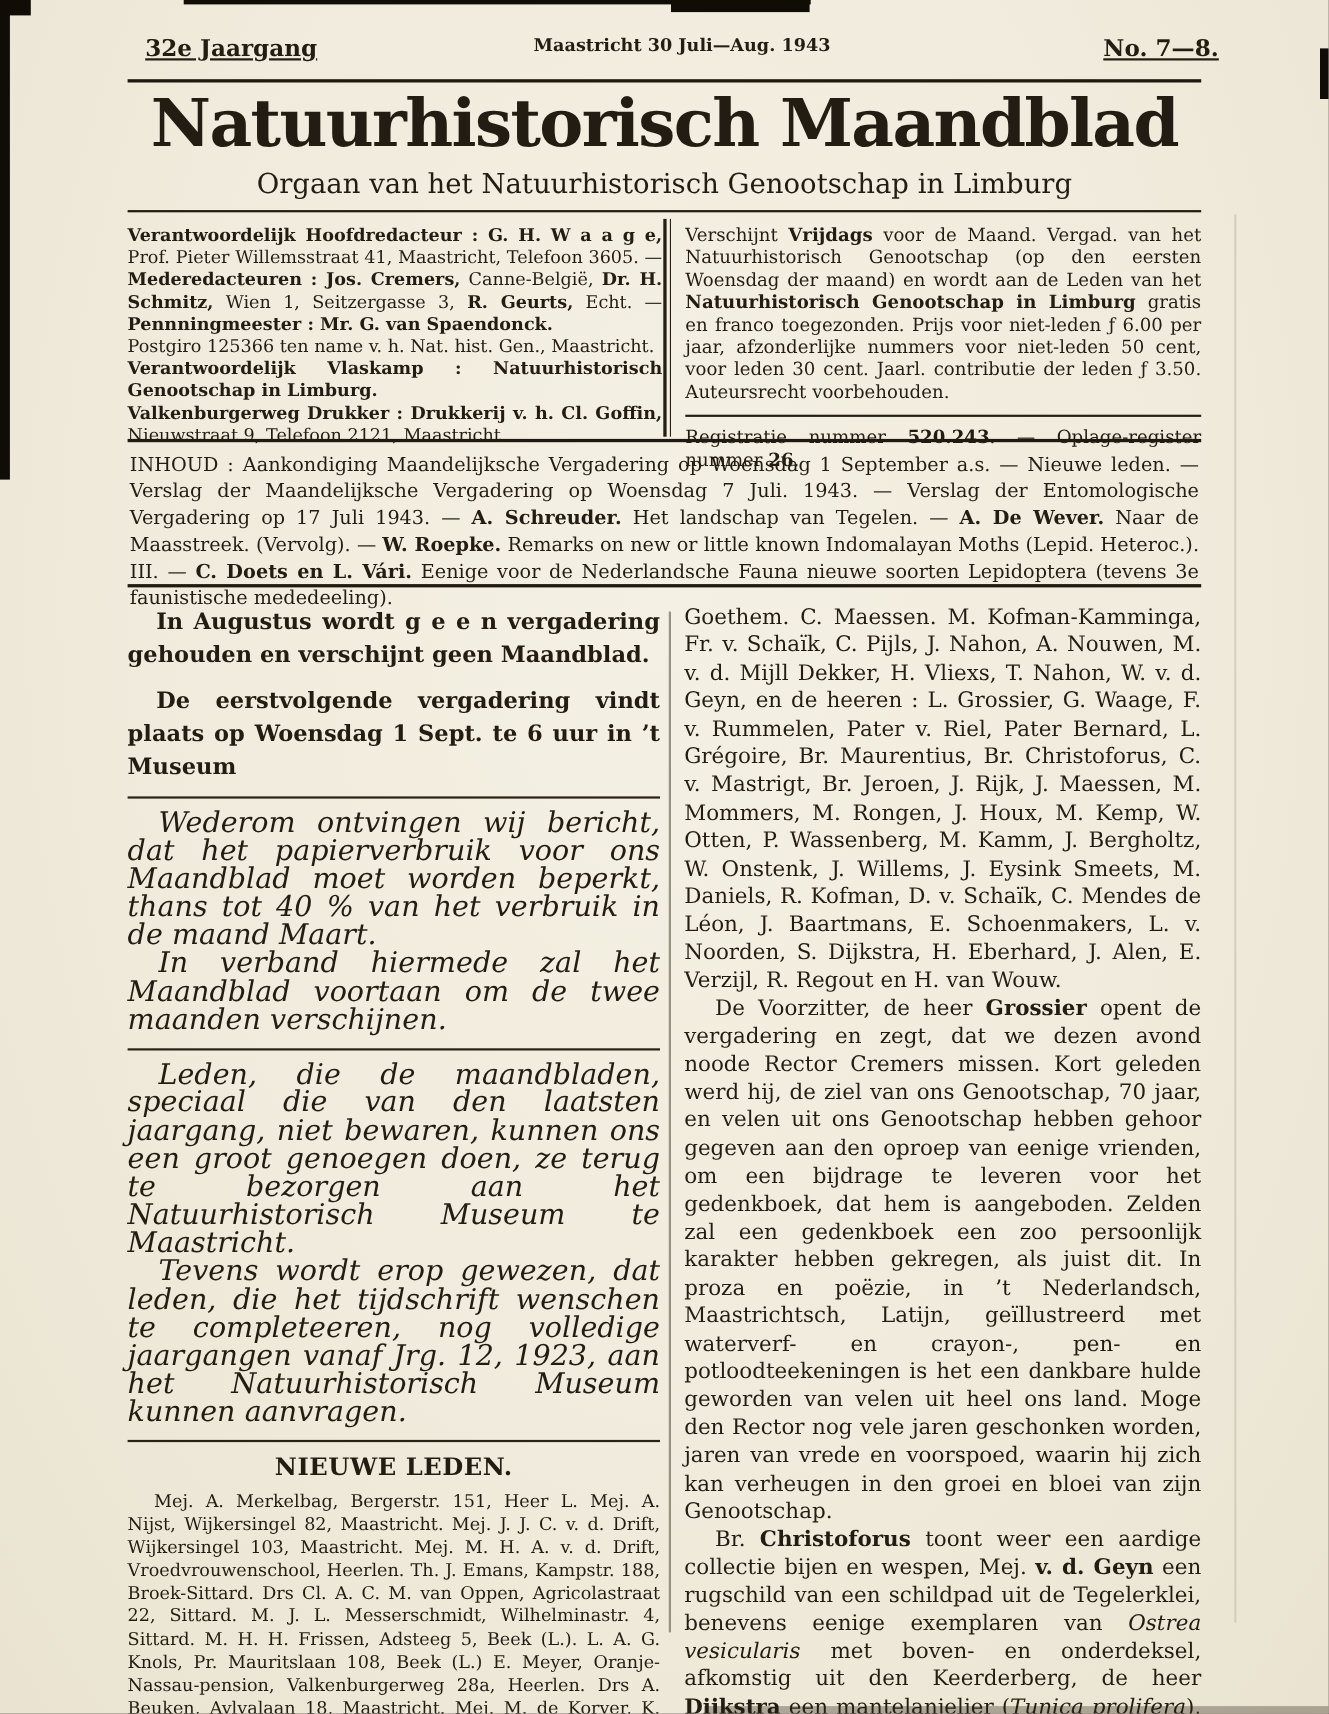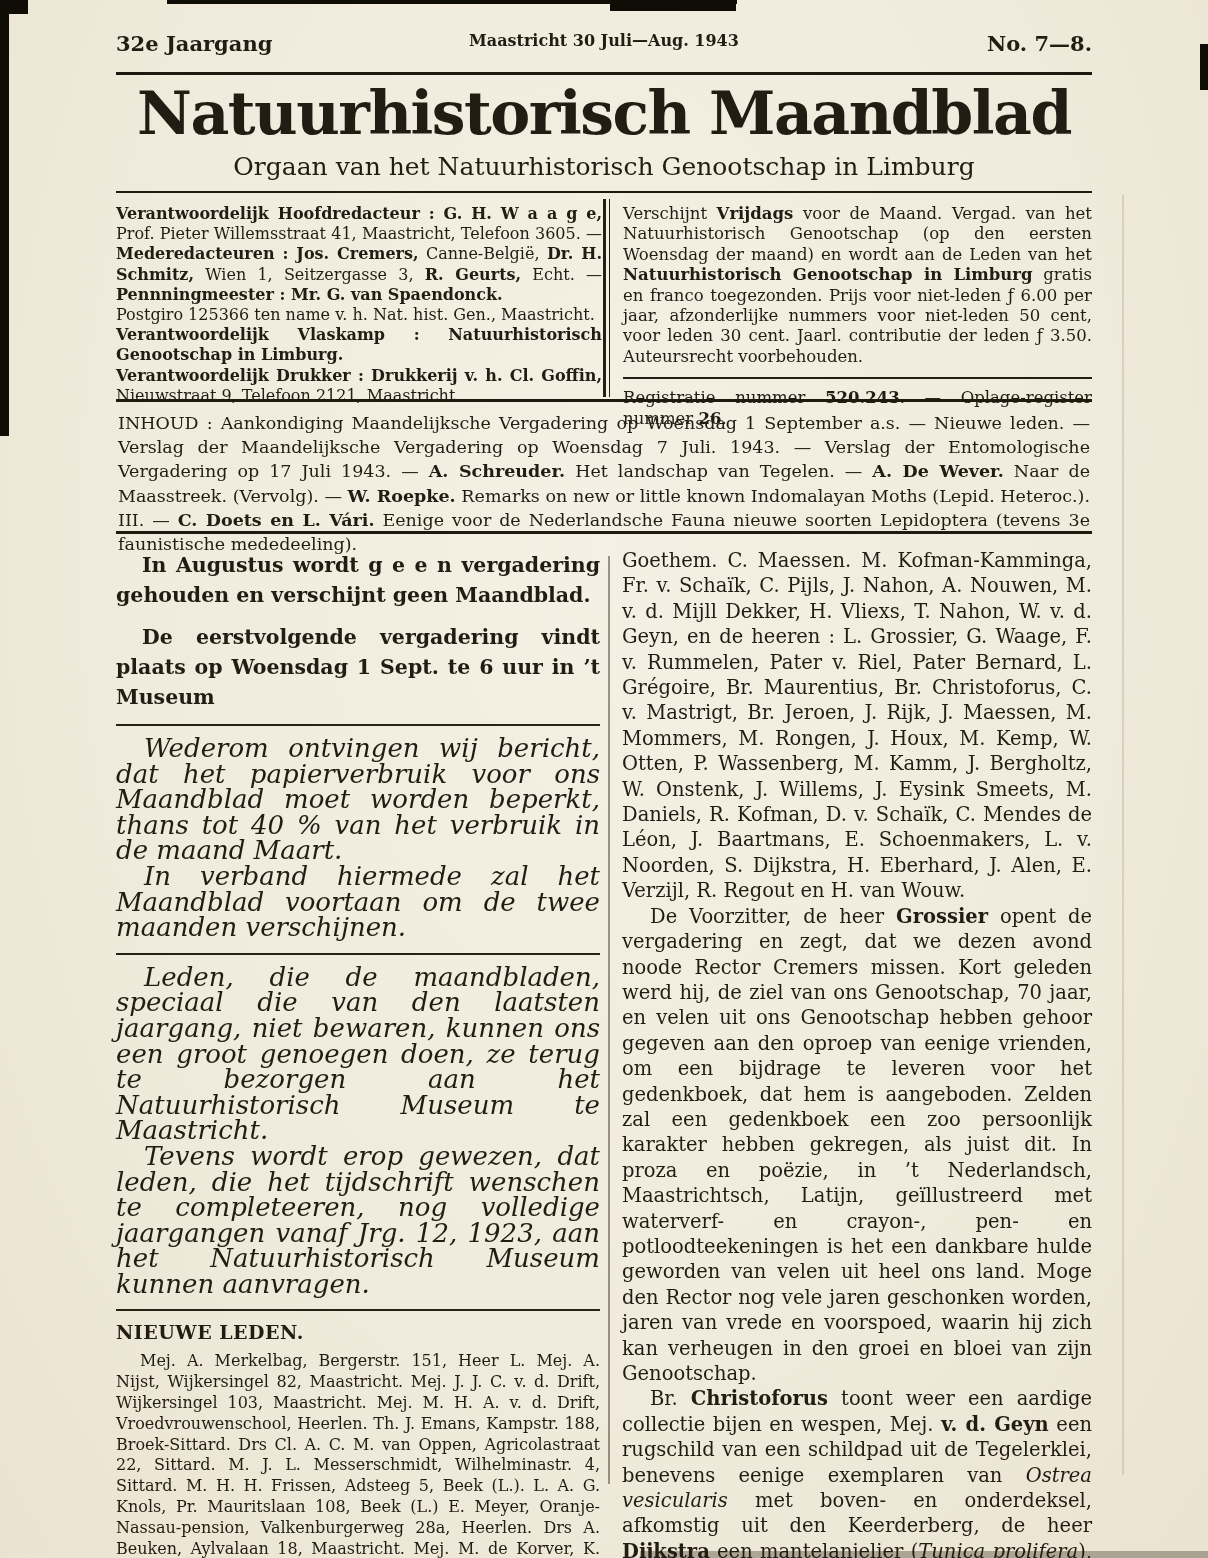--- a/index.html
+++ b/index.html
@@ -2,21 +2,21 @@
 <html><head>
 <meta charset="utf-8">
 <style>
   html,body{margin:0;padding:0;background:#6b6257;}
   .page{
     position:relative;width:1208px;height:1558px;overflow:hidden;
     background:radial-gradient(ellipse at 50% 35%, #f4f0e3 0%, #f0ebdc 55%, #eae3d1 100%);
     font-family:"DejaVu Serif", serif;color:#221c12;
   }
   .content{position:absolute;left:116px;top:0;width:976px;}
-  .header-row{position:absolute;top:31px;left:0;width:100%;display:flex;justify-content:space-between;align-items:center;font-weight:bold;font-size:21px;}
+  .header-row{position:absolute;top:31px;left:16px;width:100%;display:flex;justify-content:space-between;align-items:center;font-weight:bold;font-size:21px;text-decoration:underline;}
   .header-center{position:absolute;left:0;right:0;text-align:center;font-weight:bold;font-size:16px;top:0;}
   .rule{position:absolute;left:0;width:100%;background:#1f1910;}
   .rule-a{top:72px;height:3px;}
   .rule-b{top:191px;height:2px;}
   .rule-c{top:399px;height:3px;}
   .rule-d{top:531px;height:3px;}
   .title{position:absolute;top:78px;left:0;width:100%;text-align:center;font-size:60px;font-weight:bold;letter-spacing:-1.5px;white-space:nowrap;}
   .subtitle{position:absolute;top:152px;left:0;width:100%;text-align:center;font-size:25px;font-weight:normal;}
   .colophon{position:absolute;top:199px;left:0;width:100%;height:198px;}
   .colophon-left{position:absolute;left:0;top:5px;width:486px;font-size:16px;line-height:20.2px;text-align:justify;}
@@ -28,21 +28,21 @@
   .rule-inner{height:2px;background:#241e13;margin:10px 0 9px;}
   .inhoud{position:absolute;top:411px;left:2px;width:972px;font-size:17.5px;line-height:24.2px;text-align:justify;margin:0;}
   .body-cols{position:absolute;top:546px;left:0;width:100%;}
   .col-left{position:absolute;left:0;top:0;width:484px;}
   .col-right{position:absolute;left:506px;top:2px;width:470px;}
   .body-divider{position:absolute;left:492px;top:10px;width:1.5px;height:928px;background:rgba(64,53,38,0.5);}
   .announce{font-weight:bold;font-size:20.5px;line-height:30px;text-align:justify;text-indent:26px;margin:4px 0 0;}
   .announce-2{margin-top:12px;}
   .lrule{height:2px;background:#282215;margin:12px 0 10px;border:0;}
   .italic-p{font-style:italic;font-size:26px;line-height:25.6px;text-align:justify;text-indent:28px;margin:0;}
-  .section-heading{font-weight:bold;font-size:19px;letter-spacing:0.5px;margin:8px 0 8px;}
+  .section-heading{font-weight:bold;font-size:22px;text-align:center;letter-spacing:0.5px;margin:8px 0 8px;}
   .members{font-size:16px;line-height:20.8px;text-align:justify;text-indent:24px;margin:0;}
   .verslag-heading{font-weight:bold;font-size:20.5px;text-align:center;line-height:27.5px;margin:8px 0 8px;}
   .body-p{font-size:19.5px;line-height:25.4px;text-align:justify;margin:0;}
   .body-p.indent{text-indent:28px;}
   .seg-b{font-weight:bold;}
   .seg-i{font-style:italic;}
   .af{position:absolute;background:#100d07;}
   .af-left{left:0;top:12px;width:9px;height:424px;}
   .af-corner{left:0;top:0;width:28px;height:14px;}
   .af-topline{left:167px;top:0;width:570px;height:4px;}
@@ -75,21 +75,21 @@
 
     <div class="title">Natuurhistorisch Maandblad</div>
     <div class="subtitle">Orgaan van het Natuurhistorisch Genootschap in Limburg</div>
     <div class="rule rule-b"></div>
 
     <div class="colophon">
       <div class="colophon-left">
         <p><span class="seg-b">Verantwoordelijk Hoofdredacteur : </span><span class="seg-b">G. H. W a a g e,</span><span> Prof. Pieter Willemsstraat 41, Maastricht, Telefoon 3605. — </span><span class="seg-b">Mederedacteuren : Jos. Cremers,</span><span> Canne-België, </span><span class="seg-b">Dr. H. Schmitz,</span><span> Wien 1, Seitzergasse 3, </span><span class="seg-b">R. Geurts,</span><span> Echt. — </span><span class="seg-b">Pennningmeester : Mr. G. van Spaendonck.</span></p>
         <p>Postgiro 125366 ten name v. h. Nat. hist. Gen., Maastricht.</p>
         <p><span class="seg-b">Verantwoordelijk Vlaskamp : Natuurhistorisch Genootschap in Limburg.</span></p>
-        <p><span class="seg-b">Verantwoordelijk Drukker : Drukkerij v. h. Cl. Goffin,</span><span> Nieuwstraat 9, Telefoon 2121, Maastricht.</span></p>
+        <p><span class="seg-b">Valkenburgerweg Drukker : Drukkerij v. h. Cl. Goffin,</span><span> Nieuwstraat 9, Telefoon 2121, Maastricht.</span></p>
       </div>
       <div class="cd1"></div>
       <div class="cd2"></div>
       <div class="colophon-right">
         <p><span>Verschijnt </span><span class="seg-b">Vrijdags</span><span> voor de Maand. Vergad. van het Natuurhistorisch Genootschap (op den eersten Woensdag der maand) en wordt aan de Leden van het </span><span class="seg-b">Natuurhistorisch Genootschap in Limburg</span><span> gratis en franco toegezonden. Prijs voor niet-leden ƒ 6.00 per jaar, afzonderlijke nummers voor niet-leden 50 cent, voor leden 30 cent. Jaarl. contributie der leden ƒ 3.50. Auteursrecht voorbehouden.</span></p>
         <div class="rule-inner"></div>
         <p><span>Registratie nummer </span><span class="seg-b">520.243</span><span>. — Oplage-register nummer </span><span class="seg-b">26</span><span>.</span></p>
       </div>
     </div>
     <div class="rule rule-c"></div>

